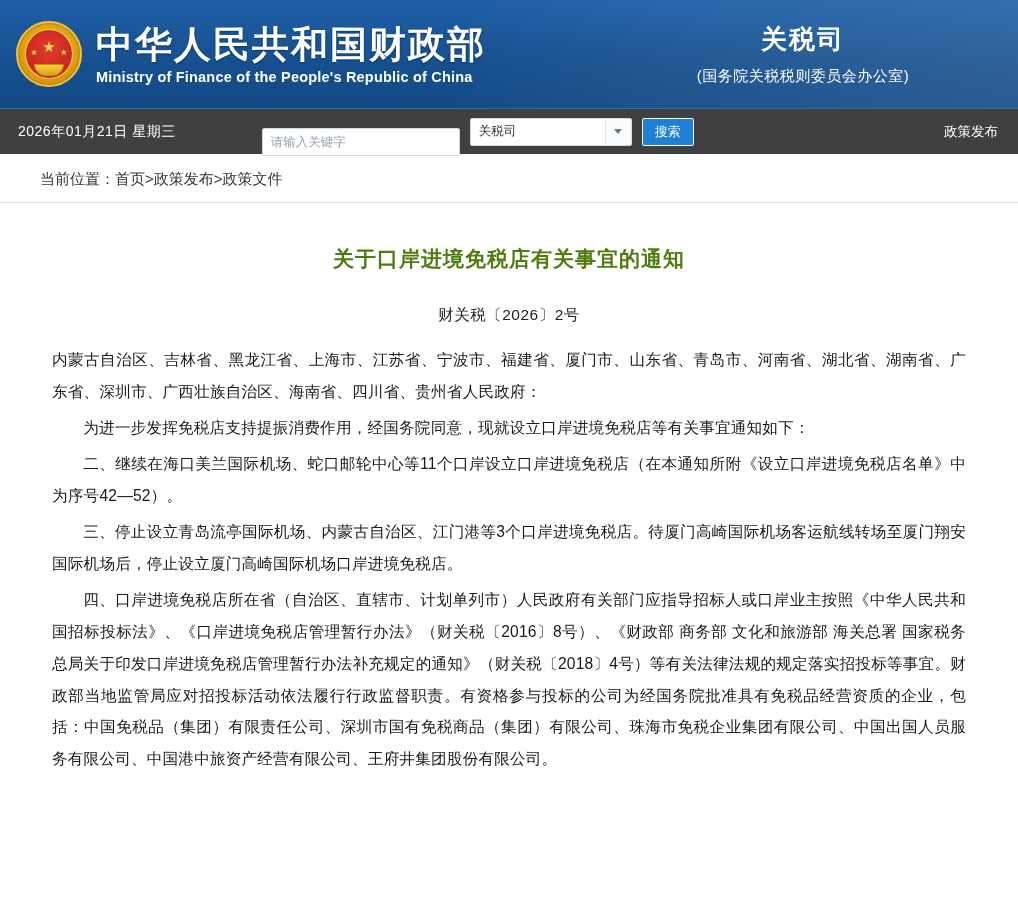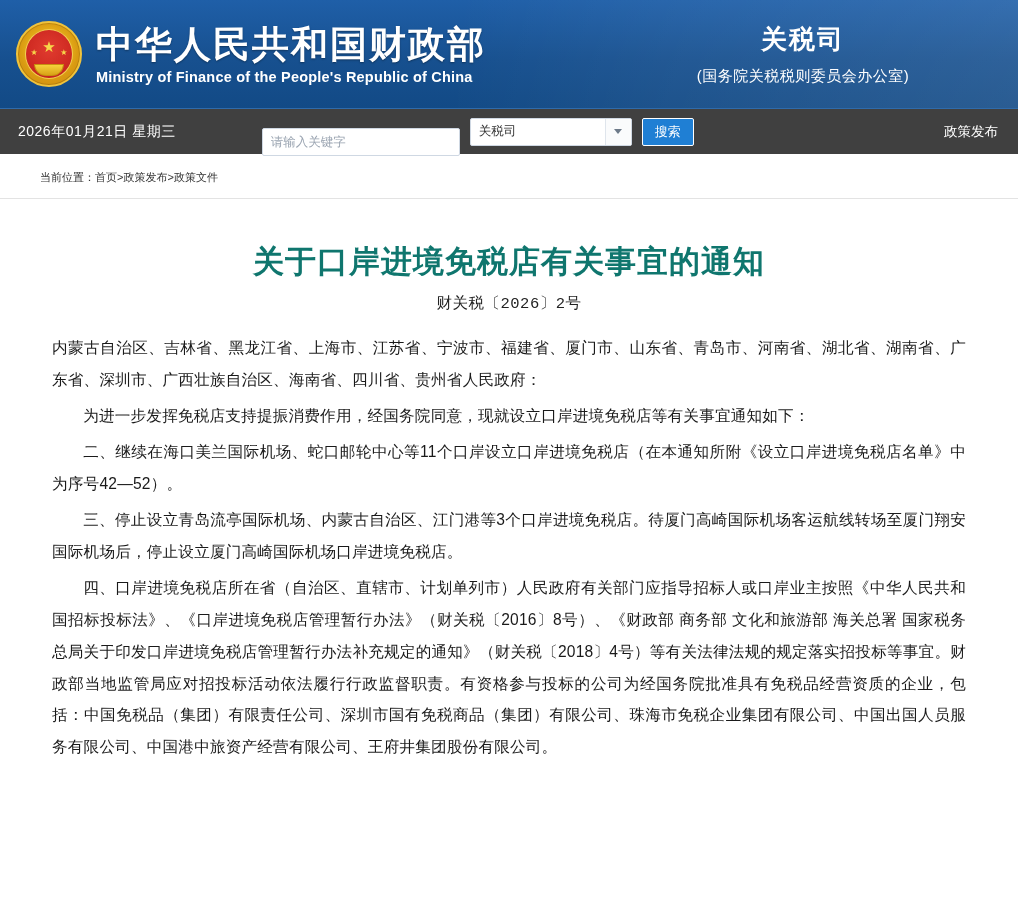--- a/index.html
+++ b/index.html
@@ -143,47 +143,46 @@
   }
   .back-link {
     position:absolute; right: 20px;
     color:#ffffff; font-size: 13.5px; text-decoration:none;
   }
 
   
   .crumb-area {
     border-bottom: 1px solid #e3e3e3;
     padding: 16px 0 13px 40px;
-    font-size: 11px;
+    font-size: 15px;
     color: #333;
     background:#fff;
   }
   .crumb-area .crumb-label { color:#333; }
   .crumb-area a { color:#333; text-decoration:none; }
 
   
   .article {
     padding: 26px 52px 10px 52px;
   }
   .doc-title {
     text-align:center;
-    font-size: 31px;
+    font-size: 21px;
     font-weight: bold;
-    color: #0f766e;
+    color: #4d7c0f;
     letter-spacing: 1px;
     margin: 16px 0 0 0;
     font-family: "DejaVu Serif", "Liberation Serif", serif;
   }
   .doc-number {
     text-align:center;
     font-size: 15.5px;
     color: #222;
-    margin-top: 10px;
+    margin-top: 32px;
     letter-spacing: .5px;
-    font-family: Liberation Mono, monospace;
   }
   .body-text { margin-top: 18px; }
   .body-text p {
     font-size: 15.6px;
     line-height: 2.05;
     color: #1a1a1a;
     margin: 0 0 4px 0;
     text-align: justify;
     letter-spacing: .2px;
   }

